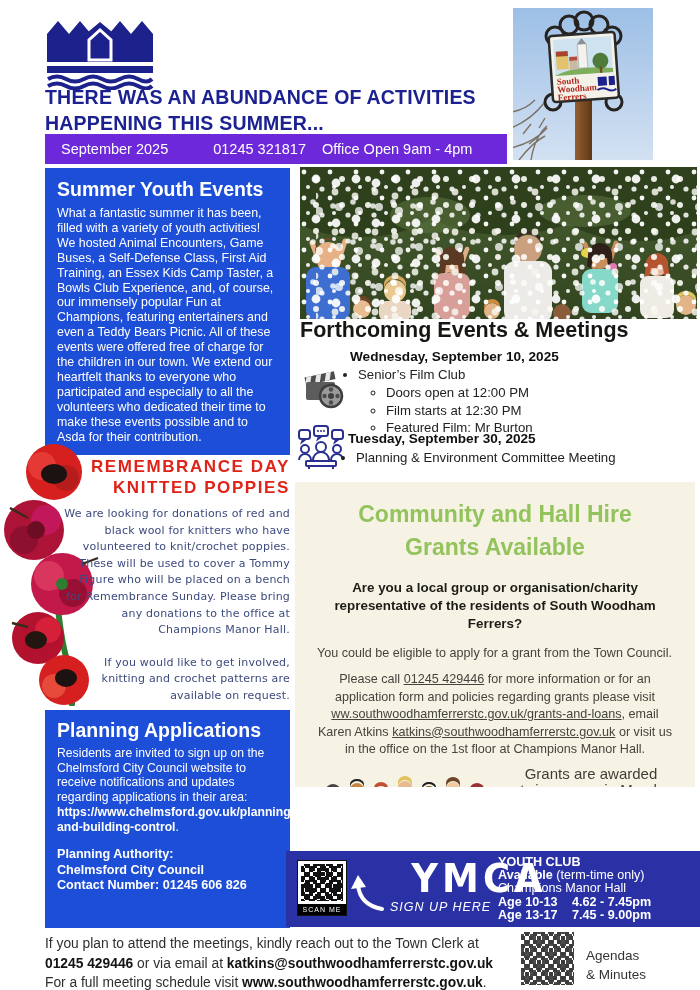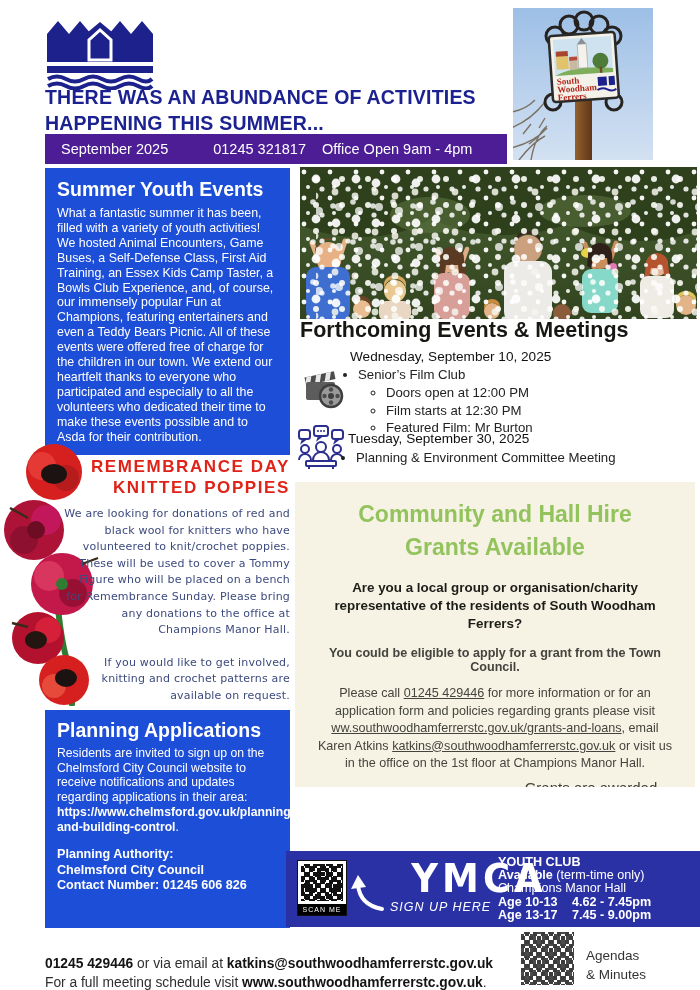--- a/index.html
+++ b/index.html
@@ -7,21 +7,21 @@
         font-family:"Liberation Sans",sans-serif;}
   .abs{position:absolute;}
 
   
   #council-name{left:112px;top:33px;width:205px;text-align:center;color:#1c218c;
     font-family:"Liberation Serif",serif;font-weight:bold;}
   #council-name .l1{font-size:13.5px;letter-spacing:.4px;}
   #council-name .l2{font-size:12.5px;letter-spacing:.6px;}
   #headline{left:45px;top:84px;width:480px;color:#1b2190;font-weight:bold;
     font-size:19.5px;line-height:26px;letter-spacing:.2px;}
-  #info-bar{left:45px;top:134px;width:462px;height:30px;background:#4c1d95;color:#fff;
+  #info-bar{left:45px;top:134px;width:462px;height:30px;background:#6d28d9;color:#fff;
     display:flex;align-items:center;font-size:14.5px;padding:0 0 0 16px;box-sizing:border-box;}
   #info-bar .phone{margin-left:45px;}
   #info-bar .hours{margin-left:16px;}
 
   
   #sign-photo{left:513px;top:8px;width:140px;height:152px;}
 
   
   .navy-box{background:#1d4ed8;color:#fff;box-sizing:border-box;overflow:hidden;}
   #youth-box{left:45px;top:168px;width:245px;height:287px;padding:10px 12px;}
@@ -39,38 +39,38 @@
 
   #planning-box{left:45px;top:710px;width:245px;height:218px;padding:9px 12px;}
   #planning-box h2{margin:0 0 4px 0;font-size:19.5px;}
   #planning-box p{margin:0;font-size:12.2px;line-height:14.7px;}
   #planning-box .bold{font-weight:bold;}
   #planning-box .auth{margin-top:13px;font-weight:bold;font-size:12.6px;line-height:15.6px;}
 
   
   #kids-photo{left:300px;top:167px;width:397px;height:152px;}
   #forthcoming-title{left:300px;top:318px;width:400px;color:#161613;font-weight:bold;font-size:21.5px;}
-  .event-date{color:#101010;font-weight:normal;font-size:13.6px;}
+  .event-date{color:#101010;font-weight:bold;font-size:13.6px;}
   #event1-date{left:350px;top:349px;}
   #event2-date{left:348px;top:431px;}
   #event1-icon{left:303px;top:366px;width:42px;height:44px;}
   #event2-icon{left:297px;top:424px;width:48px;height:46px;}
   ul.ev{margin:0;padding-left:16px;color:#222;font-size:13.2px;line-height:17.5px;}
   ul.ev.hollow{list-style-type:circle;padding-left:18px;}
   #event1-items{left:342px;top:366px;}
   #event1-subs{left:368px;top:384px;}
   #event2-items{left:340px;top:449px;}
 
   
   #grants-box{left:295px;top:482px;width:400px;height:305px;background:#f7f3e4;
      box-sizing:border-box;padding:16px 22px 6px 22px;overflow:hidden;}
   #grants-title{color:#93c35d;font-weight:bold;font-size:23px;line-height:33px;text-align:center;}
   #grants-question{margin-top:15px;text-align:center;font-weight:bold;color:#1c1c18;
      font-size:13.4px;line-height:18px;}
-  #grants-eligible{margin-top:13px;text-align:center;color:#44443e;font-size:12.6px;font-weight:bold;}
+  #grants-eligible{margin-top:13px;color:#44443e;font-size:12.6px;}
   #grants-call{margin-top:11px;text-align:center;color:#44443e;font-size:12.6px;line-height:17.5px;}
   .glink{text-decoration:underline;}
   #grants-row{margin-top:7px;display:flex;}
   #crowd-art{width:186px;height:128px;flex:none;}
   #grants-side{margin-left:6px;width:168px;text-align:center;color:#3f3f39;}
   #grants-awarded{font-size:15px;line-height:16.8px;}
   #grants-next{margin-top:10px;font-size:12.2px;line-height:16.4px;font-style:italic;}
 
   
   #ymca-bar{left:286px;top:851px;width:400px;height:76px;background:#2a31a5;padding-left:24px;}
@@ -528,21 +528,21 @@
           <span class="tim">4.62 - 7.45pm</span>
         </div>
       <div class="row">
           <span class="lab">Age 13-17</span>
           <span class="tim">7.45 - 9.00pm</span>
         </div>
     </div>
   </div>
 
   <div class="abs" id="footer-text">
-    <br>
+    <span>If you plan to attend the meetings, kindly reach out to the Town Clerk at</span><br>
     <span class="b">01245 429446</span><span> or via email at </span><span class="b">katkins@southwoodhamferrerstc.gov.uk</span><br>
     <span>For a full meeting schedule visit </span><span class="b">www.southwoodhamferrerstc.gov.uk</span><span>.</span>
   </div>
   <div class="abs" id="footer-qr"></div>
   <div class="abs" id="footer-agendas">
     <div>Agendas</div>
     <div>&amp; Minutes</div>
   </div>
 
 </div>

